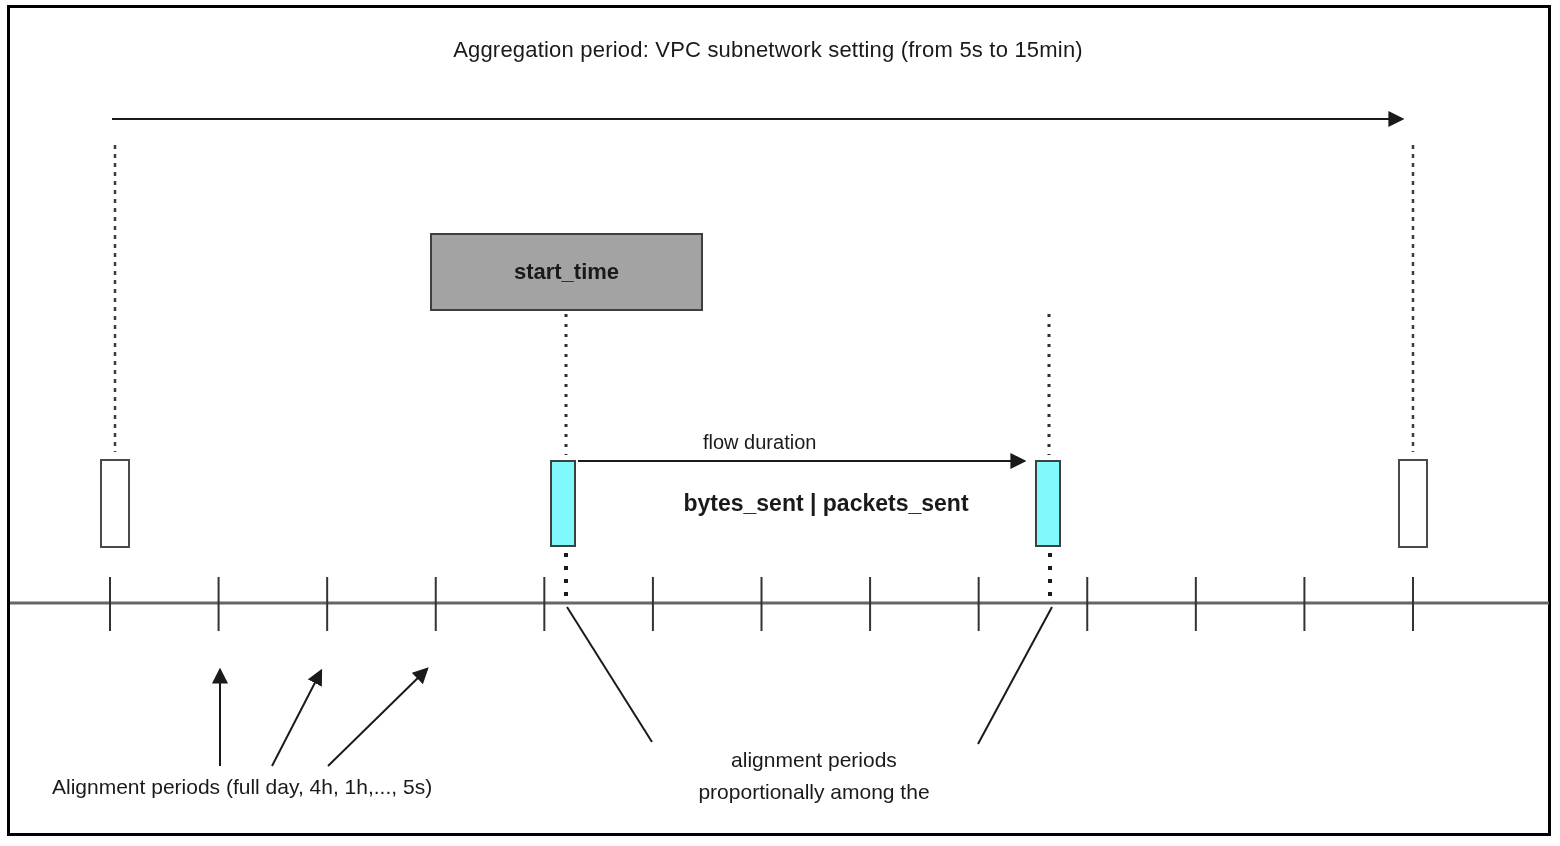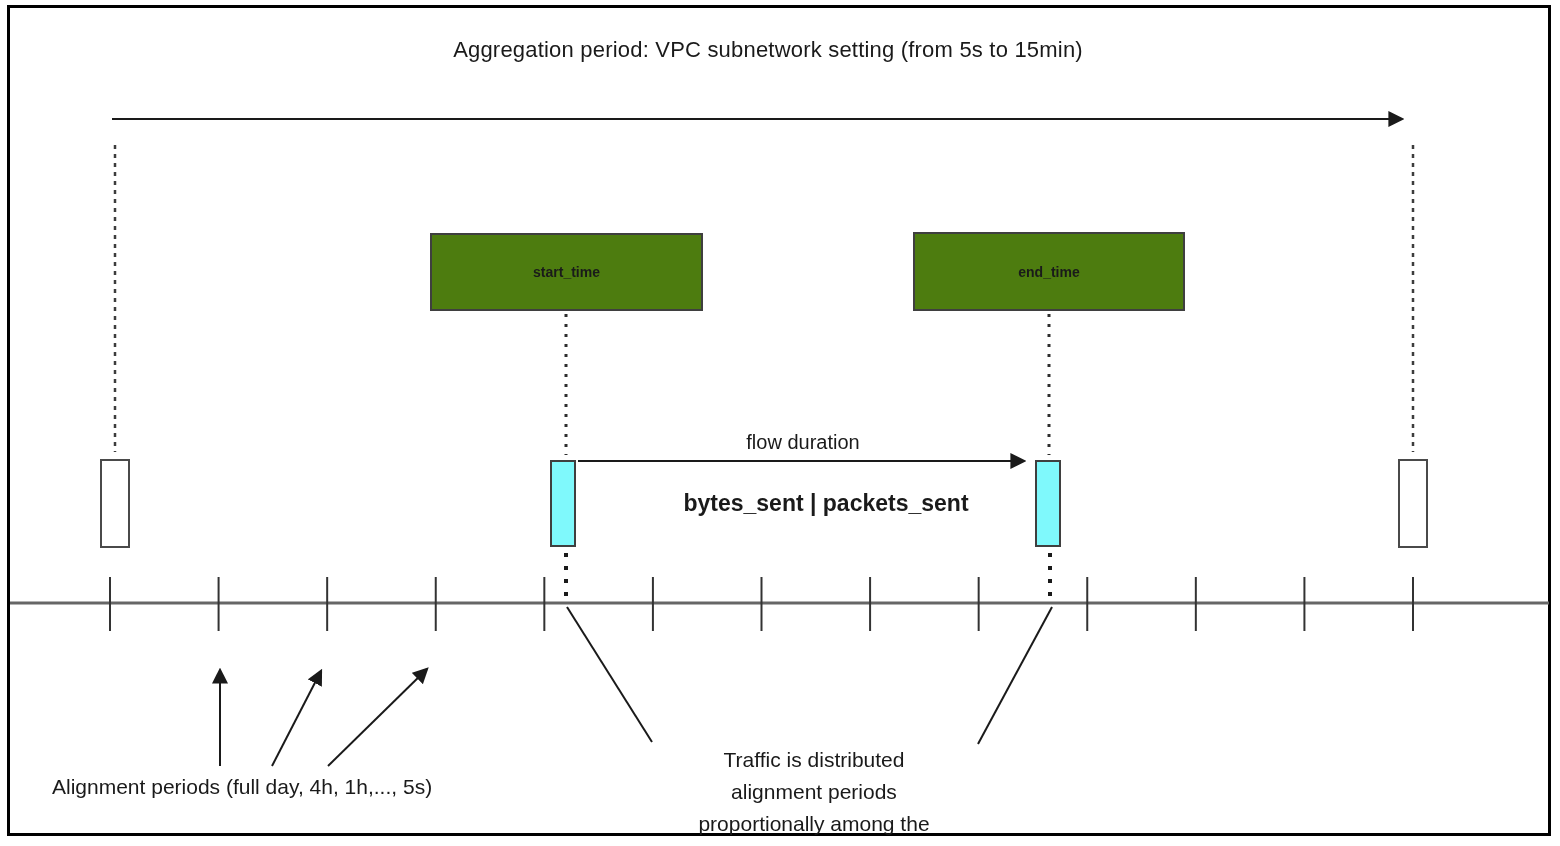--- a/index.html
+++ b/index.html
@@ -6,38 +6,38 @@
   body{width:1560px;height:846px;position:relative;overflow:hidden;
        font-family:"Liberation Sans", sans-serif;color:#1a1a1a;}
   .canvas{position:absolute;left:0;top:0;width:1560px;height:846px;background:#fff;}
   .frame{position:absolute;left:7px;top:5px;width:1544px;height:831px;
          border:3px solid #000;box-sizing:border-box;}
   .overlay{position:absolute;left:0;top:0;width:1560px;height:846px;pointer-events:none;}
 
   .title{position:absolute;left:68px;top:37px;width:1400px;text-align:center;
          font-size:22px;letter-spacing:.2px;}
 
-  .labelbox{position:absolute;background:#4d7c0f;border:2px solid #3f3f3f;
+  .labelbox{position:absolute;background:#a3a3a3;border:2px solid #3f3f3f;
             display:flex;align-items:center;justify-content:center;
-            font-weight:bold;font-size:14px;box-sizing:border-box;}
+            font-weight:bold;font-size:22px;box-sizing:border-box;}
   #start-box{left:430px;top:233px;width:273px;height:78px;}
   #end-box{left:913px;top:232px;width:272px;height:79px;}
 
   .endmarker{position:absolute;width:30px;height:89px;background:#fff;
              border:2px solid #4a4a4a;box-sizing:border-box;}
   #left-endmarker{left:100px;top:459px;}
   #right-endmarker{left:1398px;top:459px;}
 
   .flow-marker{position:absolute;width:26px;height:87px;background:#7ff9fc;
                border:2px solid #3f3f3f;box-sizing:border-box;}
   #start-marker{left:550px;top:460px;}
   #end-marker{left:1035px;top:460px;}
 
   .flow-duration-label{position:absolute;left:703px;top:431px;width:200px;
-                       text-align:center;font-size:20px;}
+                       text-align:left;font-size:20px;}
   .metrics-label{position:absolute;left:576px;top:490px;width:460px;
                  text-align:center;font-size:23px;font-weight:bold;padding-left:20px;}
   .alignment-label{position:absolute;left:52px;top:775px;width:440px;
                    font-size:21px;}
   .traffic-note{position:absolute;left:678px;top:744px;width:272px;
                 text-align:center;font-size:21px;line-height:32px;}
 
   .svgline{stroke:#1a1a1a;stroke-width:2;}
   .dashedline{stroke:#3c3c3c;stroke-width:2.5;stroke-dasharray:4 5;}
   .dottedline{stroke:#2e2e2e;stroke-width:3;stroke-dasharray:3 7;}
@@ -96,35 +96,31 @@
     <line class="svgline" x1="272" y1="766" x2="321" y2="671" marker-end="url(#ah)"></line>
     <line class="svgline" x1="328" y1="766" x2="427" y2="669" marker-end="url(#ah)"></line>
 
     <line class="svgline" x1="567" y1="607" x2="652" y2="742"></line>
     <line class="svgline" x1="1052" y1="607" x2="978" y2="744"></line>
   </svg>
 
   <div class="labelbox" id="start-box">
     <span>start_time</span>
   </div>
-  <div class="labelbox" id="end-box">
-    <span>end_time</span>
-  </div>
 
   <div class="endmarker" id="left-endmarker"></div>
   <div class="endmarker" id="right-endmarker"></div>
 
   <div class="flow-marker" id="start-marker" style="background: rgb(127, 249, 252);"></div>
   <div class="flow-marker" id="end-marker" style="background: rgb(127, 249, 252);"></div>
 
   <div class="flow-duration-label">flow duration</div>
 
   <div class="metrics-label">bytes_sent | packets_sent</div>
 
   <div class="alignment-label">Alignment periods (full day, 4h, 1h,..., 5s)</div>
 
   <div class="traffic-note">
-    <div>Traffic is distributed</div>
     <div>alignment periods</div>
     <div>proportionally among the</div>
   </div>
 
 </div>
 
 </body></html>

